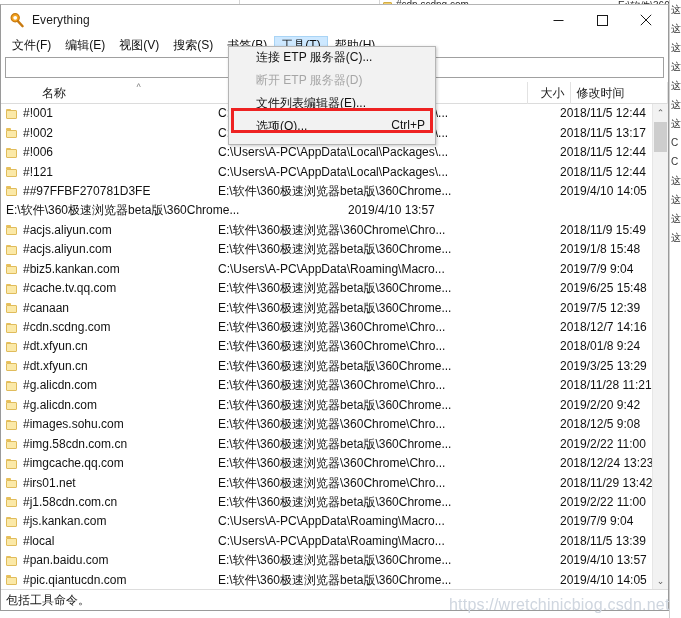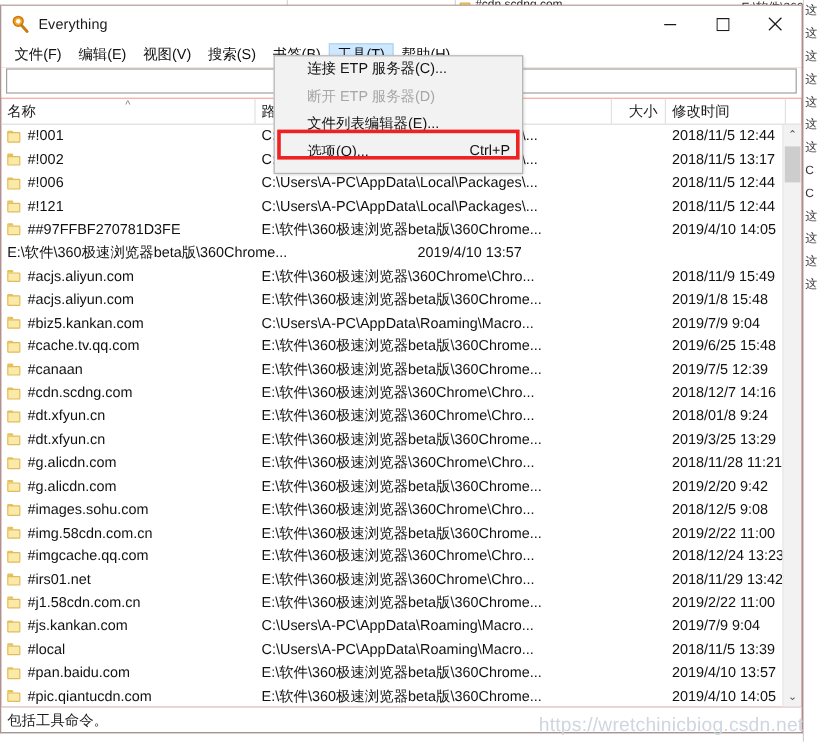--- a/index.html
+++ b/index.html
@@ -44,21 +44,21 @@
   #bg-right .sliver-row {
     height: 19px; font-size: 10px; color: #333; padding-left: 1px;
     line-height: 19px; overflow: hidden; white-space: nowrap;
   }
 
   
   #everything-window {
     position: absolute;
     left: 0; top: 4px;
     width: 669px; height: 607px;
-    background: #ef4444;
+    background: #fef9c3;
     border: 1px solid #9a9a9a;
     border-top: 1px solid #b4b4b4;
     display: flex; flex-direction: column; justify-content: center;
   }
 
   
   #titlebar {
     height: 30px; min-height: 30px;
     background: #ffffff;
     display: flex; align-items: center;
@@ -128,21 +128,21 @@
   }
   .col-h {
     font-size: 12px; color: #1a1a1a;
     display: flex; align-items: center;
     padding-left: 5px;
     border-right: 1px solid #e2e2e2;
     position: relative;
     height: 22px;
     overflow: hidden; white-space: nowrap;
   }
-  .col-h.c-name  { width: 212px; }
+  .col-h.c-name  { width: 212px; margin-left: 36px; }
   .col-h.c-path  { width: 297px; }
   .col-h.c-size  { width: 45px; justify-content: flex-end; padding-right: 6px; padding-left: 0; }
   .col-h.c-date  { width: 100px; }
   .sort-arrow {
     position: absolute; left: 50%; top: 1px; transform: translateX(-50%);
     font-size: 9px; color: #7a7a7a; line-height: 9px;
   }
 
   #rows-viewport {
     flex: 1; position: relative; overflow: hidden;

